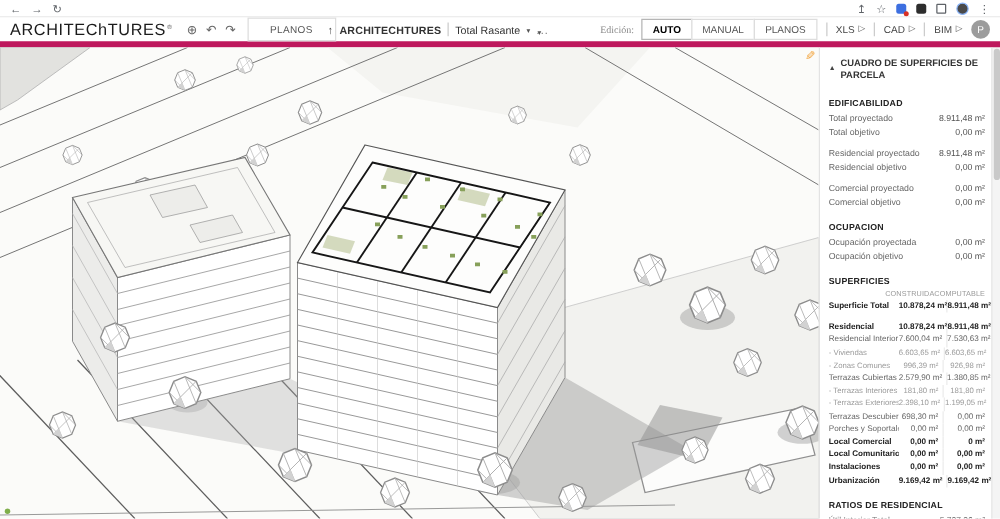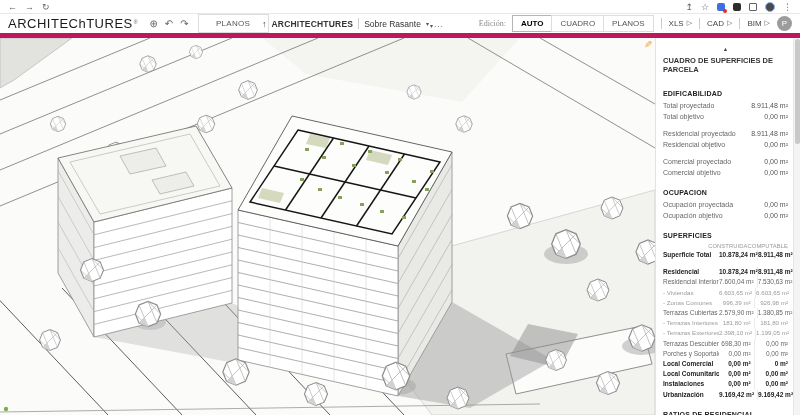--- a/index.html
+++ b/index.html
@@ -58,21 +58,21 @@
   
   .main { position:relative; height:377px; }
   .viewport { position:absolute; left:0; top:0; width:655px; height:377px; background:#fbfbf9; }
   .pencil { position:absolute; left:644px; top:1px; font-size:10px;
             color:var(--accent_orange,#f2a33c); transform:scaleX(-1); }
 
   
   .panel { position:absolute; top:0; bottom:0; right:7px; width:138px; background:#fff;
            border-left:1px solid #e3e3e3; padding:6px 5px 4px 7px; overflow:hidden; }
   .panel-header { display:flex; align-items:center; gap:4px; font-size:7.5px; font-weight:bold;
-                  color:#333; margin:2px 0 16px;flex-direction:column; }
+                  color:#333; margin:2px 0 16px; }
   .tri { font-size:5.5px; color:#444; }
   .sec-title { font-size:7px; font-weight:bold; color:#222; margin:11px 0 4px; letter-spacing:.2px; }
   .row { display:flex; align-items:baseline; line-height:10.5px; }
   .row.kv { font-size:7px; color:#666; }
   .row.kv .lbl { flex:1; white-space:nowrap; }
   .row.kv .val { text-align:right; color:#555; white-space:nowrap; }
   .row.gap { margin-bottom:7px; }
   .cols { display:flex; font-size:5.8px; color:#999; margin:3px 0 1px; letter-spacing:.1px; }
   .cols .sp { width:50px; }
   .cols .ch { flex:1; text-align:right; white-space:nowrap; }
@@ -123,30 +123,30 @@
     <span>↶</span>
     <span>↷</span>
   </div>
   <div class="tabs">
     <div class="tab">PLANOS</div>
   </div>
   <div class="center-group">
     <span class="up-arrow">↑</span>
     <span class="proj-name">ARCHITECHTURES</span>
     <span class="vsep"></span>
-    <span>Sobre Rasante</span>
+    <span>Total Rasante</span>
     <span class="chev">▾</span>
     <span class="dots">...</span>
   </div>
   <span class="chev-2">▾</span>
   <div class="right-group">
     <span class="ed-label">Edición:</span>
     <div class="seg">
       <span class="seg-btn active">AUTO</span>
-      <span class="seg-btn">CUADRO</span>
+      <span class="seg-btn">MANUAL</span>
       <span class="seg-btn">PLANOS</span>
     </div>
     <span class="vsep"></span>
     <span class="export-btn">
       <span>XLS</span>
       <span class="play">▷</span>
     </span>
     <span class="vsep"></span>
     <span class="export-btn">
       <span>CAD</span>

